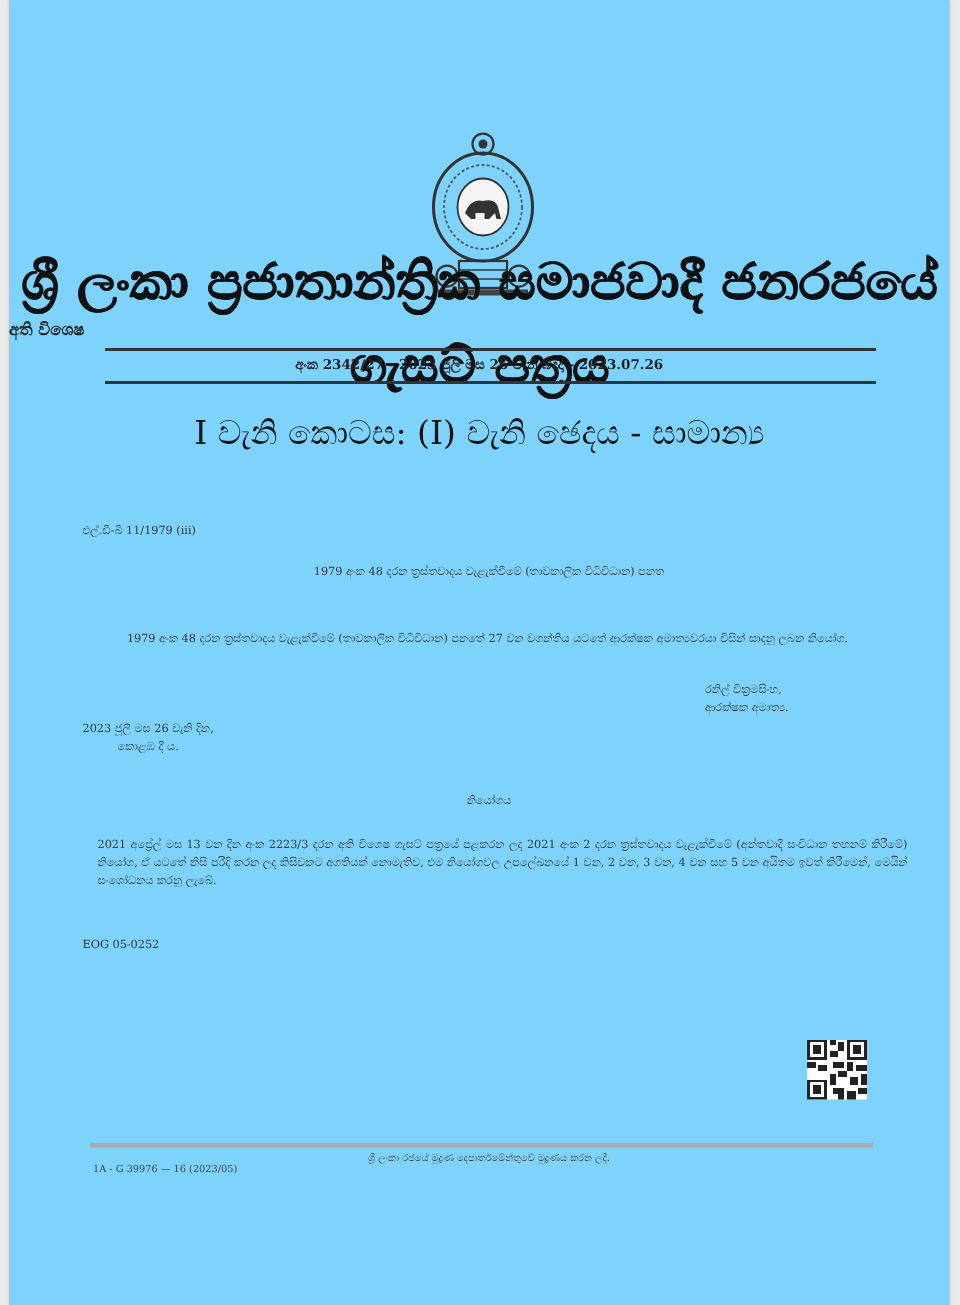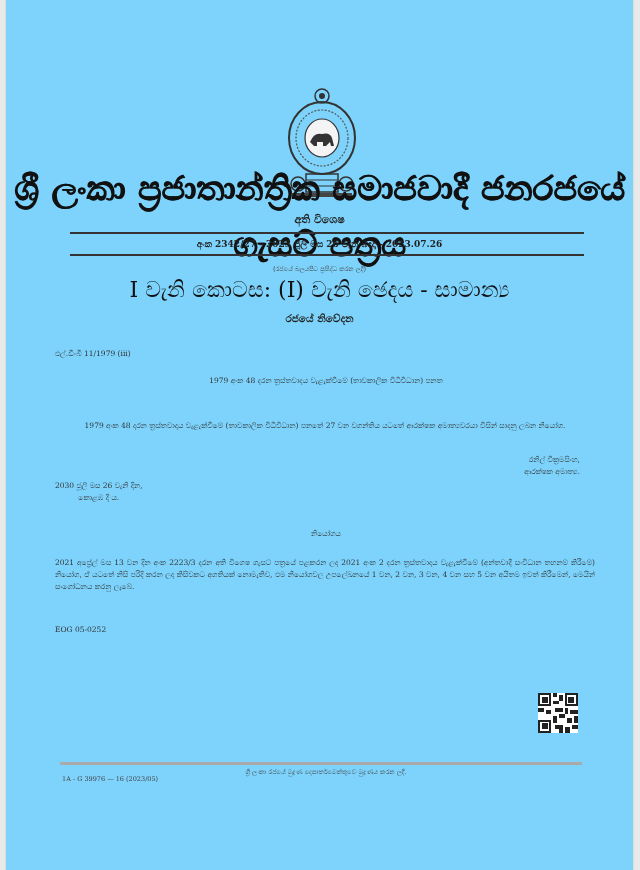--- a/index.html
+++ b/index.html
@@ -42,21 +42,20 @@
       font-weight: bold;
       letter-spacing: 0.5px;
       color: #111;
       line-height: 56px;
       text-shadow: 1px 0 0 #111;
     }
     .subtitle {
       position: absolute;
       left: 0; width: 100%;
       top: 213px;
-      text-align: center;
       font-family: "DejaVu Sans", sans-serif;
       font-size: 11px;
       font-weight: bold;
       color: #222;
     }
     .rule {
       position: absolute;
       left: 64px;
       width: 514px;
       background: #333;
@@ -104,24 +103,24 @@
     .txt {
       position: absolute;
       font-size: 7.5px;
       color: #333;
       line-height: 12px;
       text-align: center;
     }
     .ref-no { left: 49px; top: 348px; }
     .act-title { left: 0; width: 640px; text-align: center; top: 375px; }
     .para1 { left: 49px; top: 420px; width: 540px; }
-    .signatory { left: 464px; top: 454px; text-align: right; width: 110px; }
+    .signatory { left: 464px; top: 454px; text-align: left; width: 110px; }
     .date-place { left: 49px; top: 480px; }
     .reg-heading { left: 0; width: 640px; top: 528px; text-align: center; }
-    .para2 { left: 49px; top: 557px; width: 540px; text-align: justify; }
+    .para2 { left: 59px; top: 557px; width: 540px; text-align: justify; }
     .eog { left: 49px; top: 624px; }
     .qr {
       position: absolute;
       left: 532px;
       top: 693px;
       width: 40px;
       height: 40px;
     }
     .footer-rule {
       position: absolute;
@@ -155,35 +154,33 @@
     <rect x="6" y="107" width="60" height="4" fill="#444"></rect>
   </svg>
 
   <div class="title">ශ්‍රී ලංකා ප්‍රජාතාන්ත්‍රික සමාජවාදී ජනරජයේ ගැසට් පත්‍රය</div>
   <div class="subtitle">අති විශෙෂ</div>
 
   <div class="rule r1"></div>
   <div class="issue-line">අංක 2342/27 - 2023 ජූලි මස 26 වැනි බදාදා - 2023.07.26</div>
   <div class="rule r2"></div>
 
-  <div class="authority">(රජයේ බලයපිට ප්‍රසිද්ධ කරන ලදී)</div>
   <div class="part-title">I වැනි කොටස: (I) වැනි ඡෙදය - සාමාන්‍ය</div>
-  <div class="section-title">රජයේ නිවේදන</div>
 
   <div class="txt ref-no">එල්.ඩී-බී 11/1979 (iii)</div>
   <div class="txt act-title">1979 අංක 48 දරන ත්‍රස්තවාදය වැළැක්වීමේ (තාවකාලික විධිවිධාන) පනත</div>
   <div class="txt para1">1979 අංක 48 දරන ත්‍රස්තවාදය වැළැක්වීමේ (තාවකාලික විධිවිධාන) පනතේ 27 වන වගන්තිය යටතේ ආරක්ෂක අමාත්‍යවරයා විසින් සාදනු ලබන නියෝග.</div>
 
   <div class="txt signatory">
     <div>රනිල් වික්‍රමසිංහ,</div>
     <div>ආරක්ෂක අමාත්‍ය.</div>
   </div>
 
   <div class="txt date-place">
-    <div>2030 ජූලි මස 26 වැනි දින,</div>
+    <div>2023 ජූලි මස 26 වැනි දින,</div>
     <div>කොළඹ දී ය.</div>
   </div>
 
   <div class="txt reg-heading">නියෝගය</div>
   <div class="txt para2">2021 අප්‍රේල් මස 13 වන දින අංක 2223/3 දරන අති විශෙෂ ගැසට් පත්‍රයේ පළකරන ලද 2021 අංක 2 දරන ත්‍රස්තවාදය වැළැක්වීමේ (අන්තවාදී සංවිධාන තහනම් කිරීමේ) නියෝග, ඒ යටතේ නිසි පරිදි කරන ලද කිසිවකට අගතියක් නොමැතිව, එම නියෝගවල උපලේඛනයේ 1 වන, 2 වන, 3 වන, 4 වන සහ 5 වන අයිතම ඉවත් කිරීමෙන්, මෙයින් සංශෝධනය කරනු ලැබේ.</div>
 
   <div class="txt eog">EOG 05-0252</div>
 
   <svg class="qr" viewBox="0 0 21 21" shape-rendering="crispEdges">
     <rect width="21" height="21" fill="#fff"></rect>

